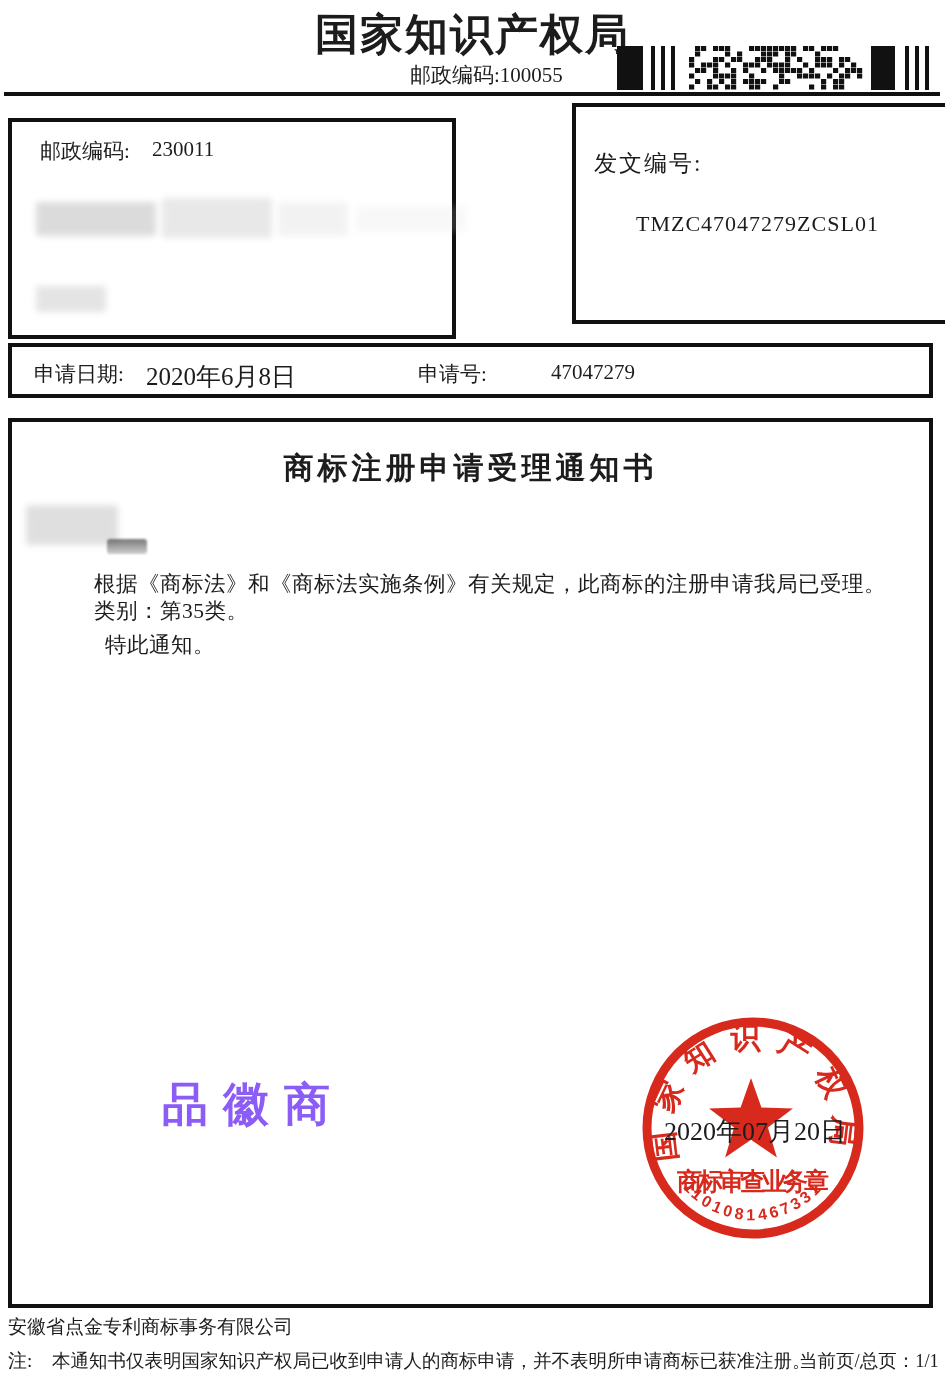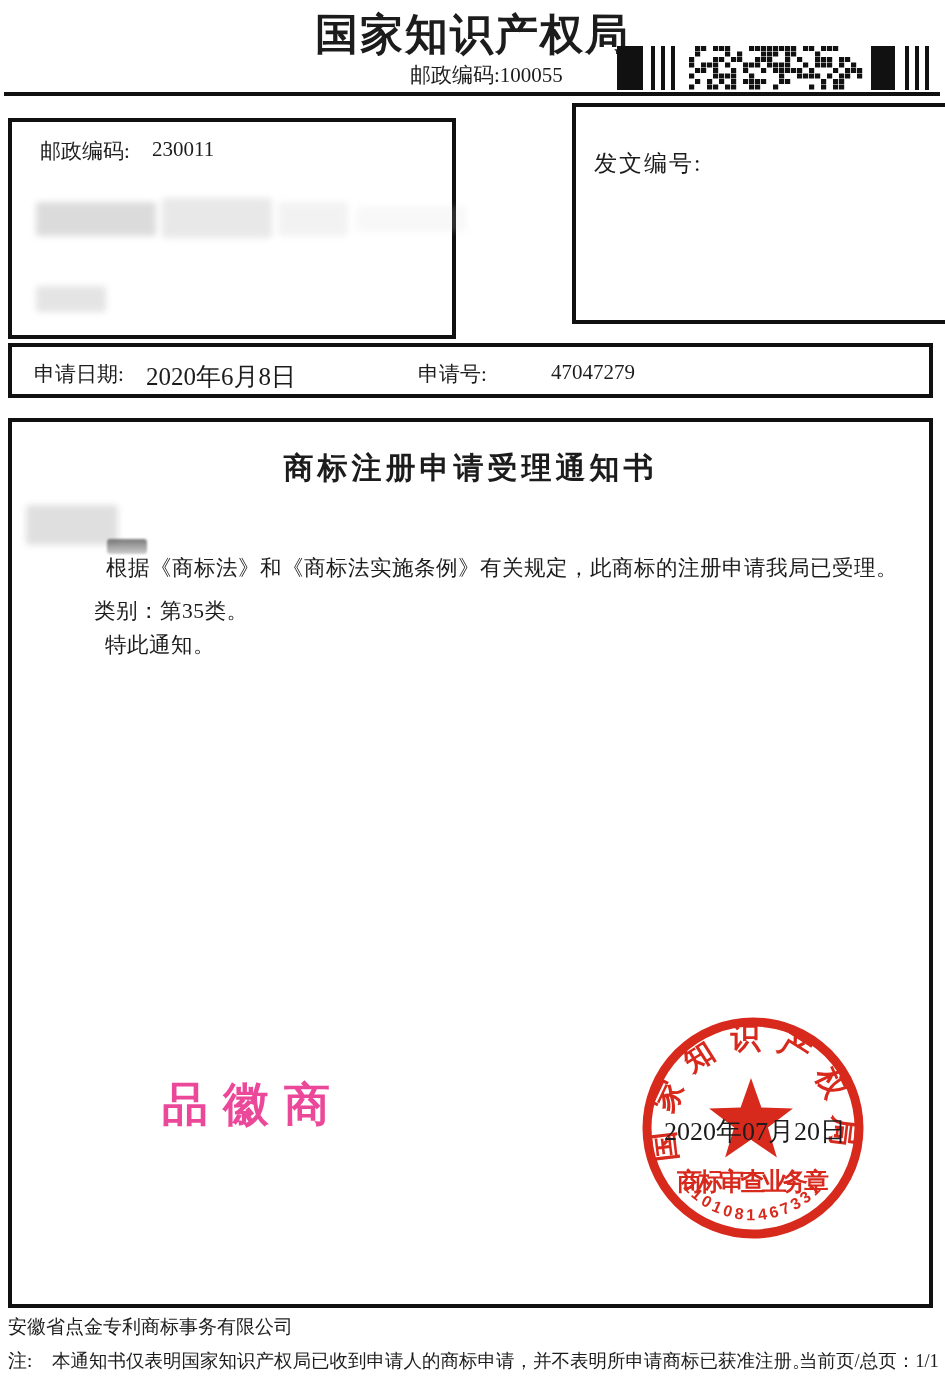--- a/index.html
+++ b/index.html
@@ -52,29 +52,29 @@
   
   #notice-box{top:418px;left:8px;width:925px;height:890px;}
   #notice-title{
     top:26px;left:0;width:917px;text-align:center;
     font-size:30px;letter-spacing:4px;font-weight:600;
   }
   #addr-blur-a{top:83px;left:14px;width:92px;height:40px;background:#9f9f9f;opacity:.32;}
   #addr-blur-b{top:117px;left:95px;width:40px;height:15px;
      background:linear-gradient(180deg,#4f4f4f,#bdbdbd);opacity:.75;filter:blur(1px);}
   .body-line{left:82px;font-size:21.5px;letter-spacing:.5px;white-space:nowrap;}
-  #body-line-1{top:131px;margin-left:12px;}
+  #body-line-1{top:147px;}
   #body-line-2{top:174px;}
   #body-line-3{top:208px;margin-left:11px;}
 
   #trademark-text{
     top:652px;left:150px;
     font-family:"DejaVu Sans","Liberation Sans",sans-serif;
     font-weight:900;font-size:46px;letter-spacing:15px;
-    color:#ec4899;white-space:nowrap;
+    color:#8b5cf6;white-space:nowrap;
   }
   #stamp{top:571px;left:606px;width:270px;height:270px;}
 
   
   #footer-agency{top:1314px;left:8px;font-size:19px;}
   #footer-note-label{top:1348px;left:8px;font-size:19px;}
   #footer-note-text{top:1348px;left:52px;font-size:18.5px;white-space:nowrap;}
   #footer-page{top:1348px;left:799px;font-size:18.5px;white-space:nowrap;}
 </style>
 </head>
@@ -217,20 +217,21 @@
     <span class="abs" id="recipient-postal-value">230011</span>
     <div class="blur-blob" id="rcpt-blur-a"></div>
     <div class="blur-blob" id="rcpt-blur-b"></div>
     <div class="blur-blob" id="rcpt-blur-c"></div>
     <div class="blur-blob" id="rcpt-blur-d"></div>
     <div class="blur-blob" id="rcpt-blur-e"></div>
   </div>
 
   <div class="abs black-box" id="issue-box">
     <span class="abs" id="issue-label">发文编号:</span>
+    <span class="abs" id="issue-value">TMZC47047279ZCSL01</span>
   </div>
 
   <div class="abs black-box" id="application-bar">
     <span class="abs" id="app-date-label">申请日期:</span>
     <span class="abs" id="app-date-value">2020年6月8日</span>
     <span class="abs" id="app-no-label">申请号:</span>
     <span class="abs" id="app-no-value">47047279</span>
   </div>
 
   <div class="abs black-box" id="notice-box">

